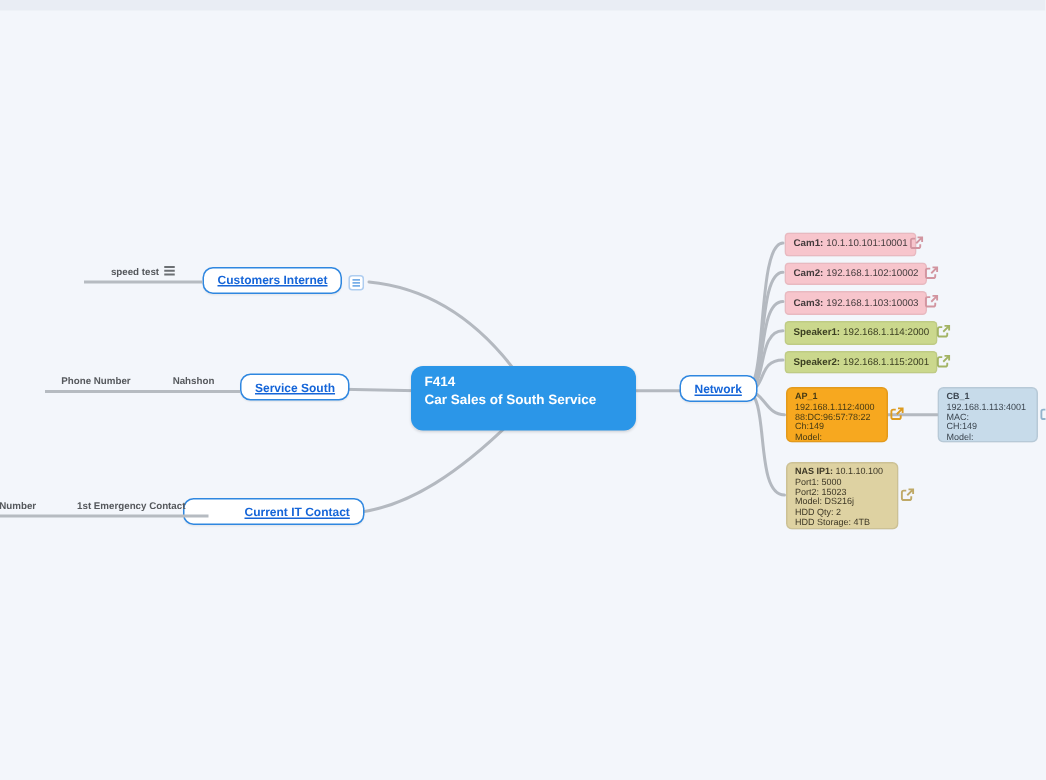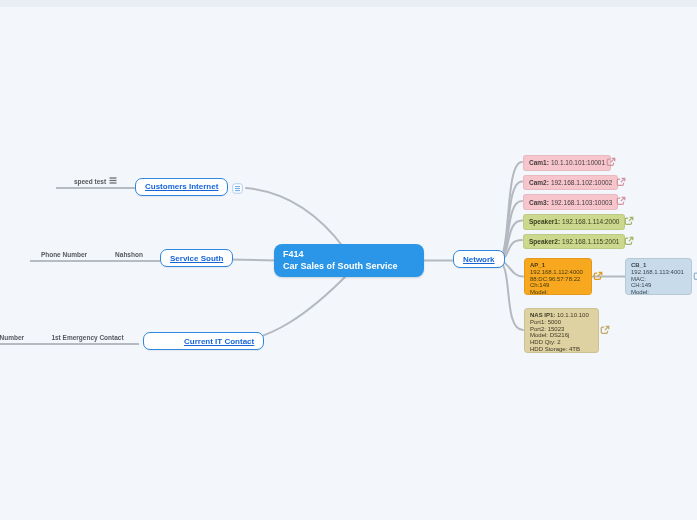--- a/index.html
+++ b/index.html
@@ -9,21 +9,21 @@
     font-family:"Liberation Sans", sans-serif;
     position:relative;
   }
   #canvas{position:absolute;inset:0;width:697px;height:520px;}
   .topstrip{position:absolute;left:0;top:0;width:697px;height:7px;background:#e9edf4;}
   svg.wires{position:absolute;left:0;top:0;z-index:1;}
   .wire{stroke:#b4b9c0;stroke-width:2;fill:none;stroke-linecap:round;}
   .node{position:absolute;z-index:2;box-sizing:border-box;}
 
   .root{
-    left:274px;top:244px;width:150px;height:33px;
+    left:274px;top:244px;width:150px;height:43px;
     background:#2b96e8;border-radius:8px;
     color:#ffffff;font-size:9px;font-weight:bold;line-height:11.5px;
     padding:5px 9px;white-space:nowrap;
     box-shadow:0 1px 2px rgba(0,0,0,.15);
   }
   .pill{
     background:#ffffff;border:1.6px solid #2f87e0;border-radius:7px;
     color:#1565d8;font-size:8px;font-weight:bold;white-space:nowrap;
     padding:3.5px 9px;box-shadow:0 1px 1px rgba(0,0,0,.06);text-decoration:underline;
   }
@@ -89,21 +89,21 @@
     <rect x="0.8" y="0.8" width="9.4" height="9.4" rx="2" fill="#ffffff" stroke="#aecdf0" stroke-width="1"></rect>
     <line x1="3" y1="3.6" x2="8" y2="3.6" stroke="#76aee8" stroke-width="1.1"></line>
     <line x1="3" y1="5.6" x2="8" y2="5.6" stroke="#76aee8" stroke-width="1.1"></line>
     <line x1="3" y1="7.6" x2="8" y2="7.6" stroke="#76aee8" stroke-width="1.1"></line>
   </svg>
 
   <div class="node pill" style="left:160px;top:249px;">
     <span>Service South</span>
   </div>
 
-  <div class="node pill" style="left:143px;top:332px;padding-left:40px;">
+  <div class="node pill" style="left:122px;top:332px;padding-left:40px;">
     <span>Current IT Contact</span>
   </div>
 
   <div class="node pill" style="left:453px;top:250px;">
     <span>Network</span>
   </div>
 
   <div class="leaf" style="left:56px;top:176px;width:79px;">
     <span>speed test</span>
     <svg class="hamb" width="8" height="7" viewBox="0 0 8 7">

